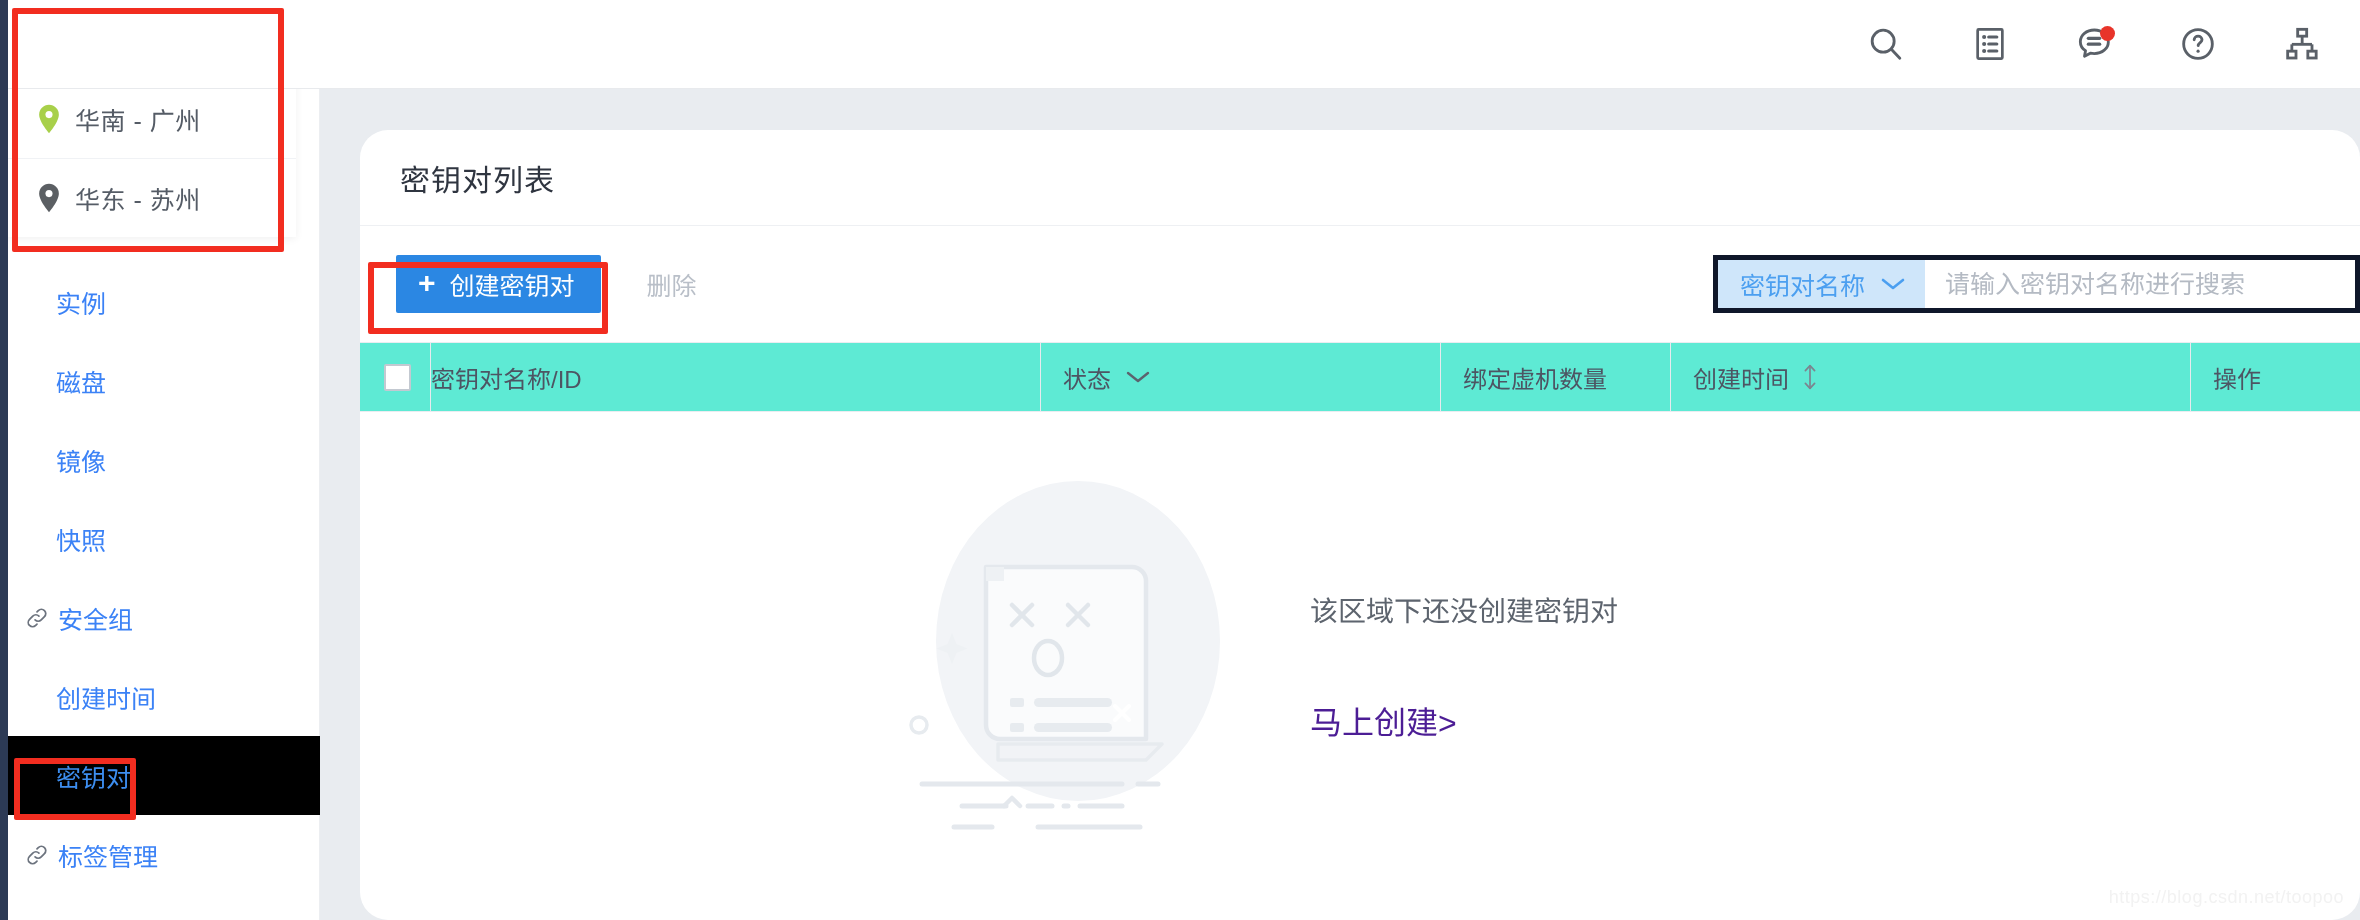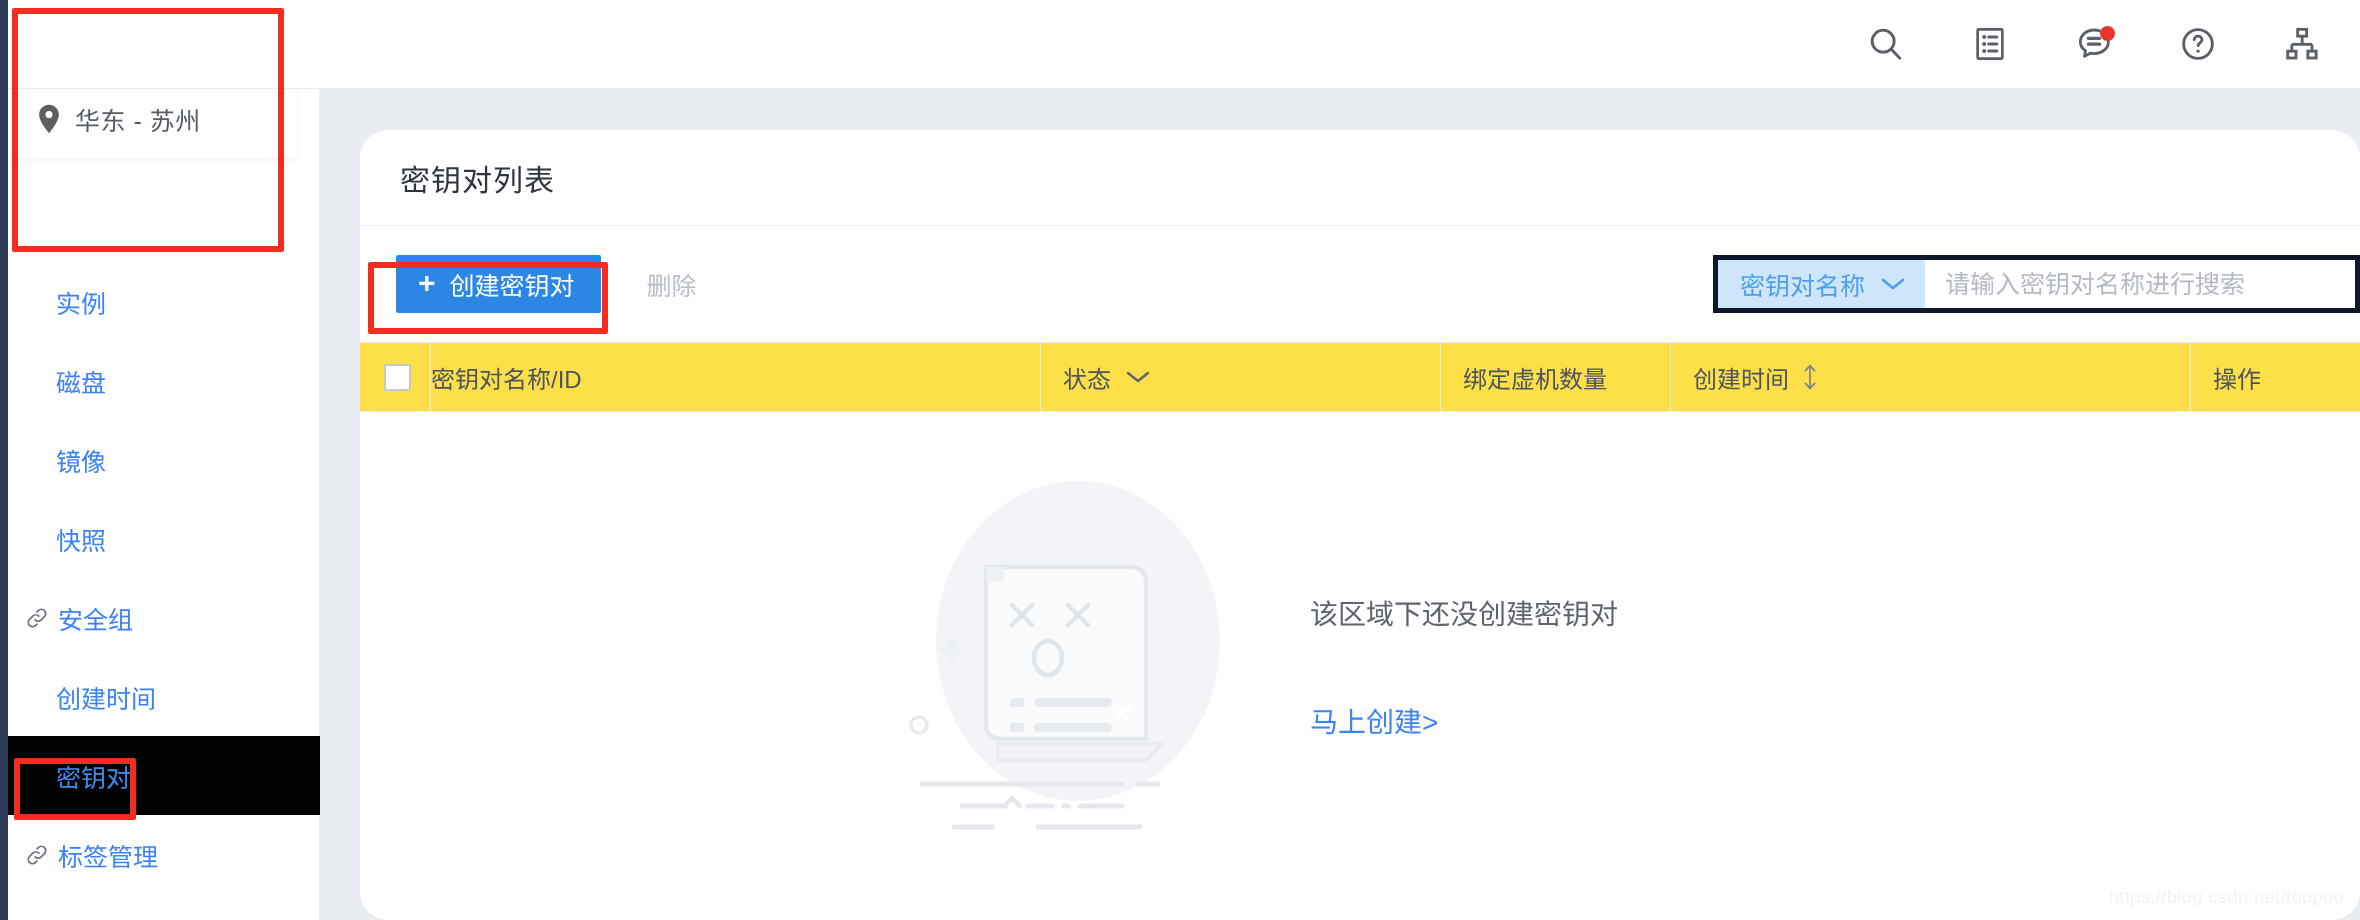--- a/index.html
+++ b/index.html
@@ -285,21 +285,21 @@
     width: 390px;
     font-family: inherit;
     color: #ef4444;
     background: #fff;
   }
   .search-input::placeholder { color: #b4bac3; }
 
   
   .thead {
     height: 70px;
-    background: #fde047;
+    background: #5eead4;
     display: flex;
     align-items: stretch;
     border-top: 1px solid #eaedf1;
     border-bottom: 1px solid #eaedf1;
     box-sizing: border-box;
   }
   .th {
     display: flex;
     align-items: center;
     font-size: 24px;
@@ -357,22 +357,22 @@
     margin-top: 20px;
     gap: 36px;
   }
   .empty-msg {
     font-size: 28px;
     color: #5d646e;
     line-height: 1.5;
     width: 330px;
   }
   .empty-link {
-    font-size: 28px;
-    color: #3b82f6;
+    font-size: 32px;
+    color: #4c1d95;
     margin-top: 28px;
     cursor: pointer;
     text-decoration: none;
   }
 
   
   .watermark {
     position: absolute;
     right: 16px;
     bottom: 12px;
@@ -453,20 +453,27 @@
         <circle cx="12" cy="9.9" r="3.3" fill="#ffffff"></circle>
       </svg>
       <span class="region-label">华北 - 北京</span>
       <span class="region-caret">
         <svg width="28" height="18" viewBox="0 0 28 18" fill="none" stroke="#9aa1ab" stroke-width="2.1" stroke-linecap="round" stroke-linejoin="round">
           <polyline points="4,12 14,4 24,12"></polyline>
         </svg>
       </span>
     </div>
 
+    <div class="region-row">
+      <svg class="region-pin" viewBox="0 0 24 28">
+        <path d="M12 0.8C6.9 0.8 2.8 4.9 2.8 10c0 6.6 9.2 17.2 9.2 17.2S21.2 16.6 21.2 10C21.2 4.9 17.1 0.8 12 0.8z" fill="#a8d04a"></path>
+        <circle cx="12" cy="9.9" r="3.3" fill="#ffffff"></circle>
+      </svg>
+      <span class="region-label">华南 - 广州</span>
+    </div>
 
     <div class="region-row">
       <svg class="region-pin" viewBox="0 0 24 28">
         <path d="M12 0.8C6.9 0.8 2.8 4.9 2.8 10c0 6.6 9.2 17.2 9.2 17.2S21.2 16.6 21.2 10C21.2 4.9 17.1 0.8 12 0.8z" fill="#5b5f63"></path>
         <circle cx="12" cy="9.9" r="3.3" fill="#ffffff"></circle>
       </svg>
       <span class="region-label">华东 - 苏州</span>
     </div>
 
   </div>

